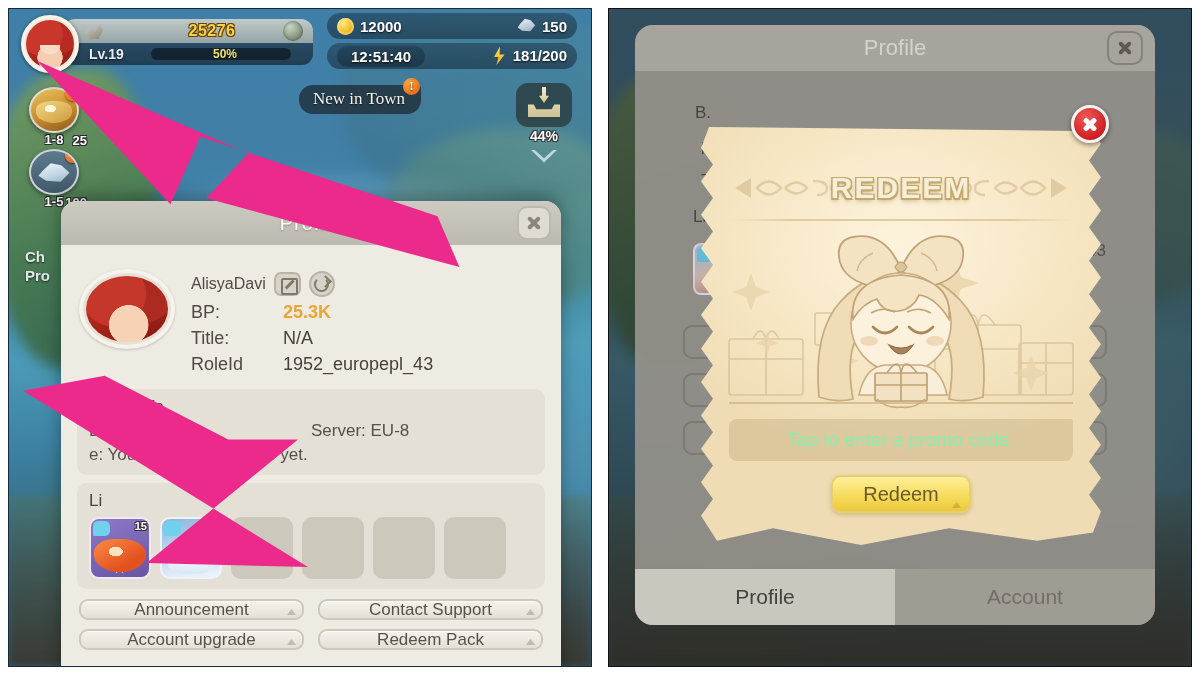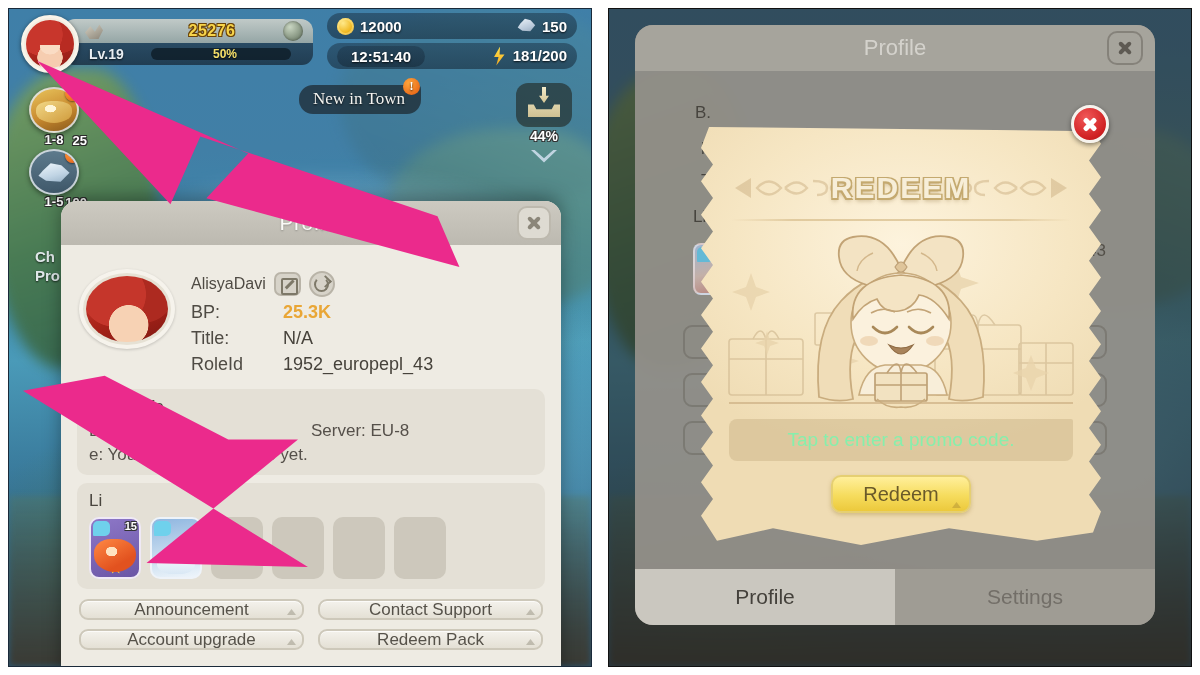--- a/index.html
+++ b/index.html
@@ -261,21 +261,21 @@
     text-shadow: -1px -1px 0 #333,1px -1px 0 #333,-1px 1px 0 #333,1px 1px 0 #333;
   }
   .dl-chev {
     margin: 6px auto 0; width: 26px; height: 16px;
     background: rgba(210,225,240,.85);
     clip-path: polygon(0 0, 14% 0, 50% 52%, 86% 0, 100% 0, 50% 78%);
   }
 
   
   .edge-labels {
-    position:absolute; left: 26px; top: 238px;
+    position:absolute; left: 16px; top: 238px;
     font-size: 15px; line-height: 19px; color: #e9eef2; font-weight:600;
     text-shadow: 0 1px 2px rgba(0,0,0,.75);
     opacity: .95;
   }
 
   
   .dialog {
     position: absolute;
     left: 52px; top: 192px; width: 500px; height: 480px;
     background: #ece9e0;
@@ -363,21 +363,21 @@
     margin: 4px 2px 0; padding: 8px 12px 10px;
   }
   .sec-title { font-size: 17px; color:#4a463f; margin-bottom: 4px; }
   .sec-row { display:flex; font-size: 17px; color:#55504a; margin-top: 4px; }
   .sec-row .half { width: 50%; }
   .sec-line { font-size: 17px; color:#55504a; margin-top: 4px; }
 
   .lineup-wrap { margin-top: 8px; }
   .lineup { display:flex; gap: 9px; margin-top: 6px; }
   .slot {
-    width: 52px; height: 62px; border-radius: 10px;
+    width: 62px; height: 62px; border-radius: 10px;
     background: #cdc8bc;
   }
   .slot.filled-a {
     background: linear-gradient(160deg,#8e78c8,#6a55a5);
     position:relative; overflow:hidden;
     border: 2px solid #efe9f6;
   }
   .slot.filled-a:after{
     content:""; position:absolute; left:6%; top:34%; width:88%; height:58%;
     border-radius: 40% 45% 50% 50%;
@@ -788,21 +788,21 @@
         <div class="r-btn" style="left:48px; top:396px; width:190px;"></div>
         <div class="r-btn" style="left:282px; top:300px; width:190px;"></div>
         <div class="r-btn" style="left:282px; top:348px; width:190px;"></div>
         <div class="r-btn" style="left:282px; top:396px; width:190px;"></div>
 
         <div class="r-tabs">
           <div class="r-tab active">
             <span>Profile</span>
           </div>
           <div class="r-tab inactive">
-            <span>Settings</span>
+            <span>Account</span>
           </div>
         </div>
       </div>
 
       <div class="scroll-wrap">
         <div class="scroll-paper"></div>
 
         <svg class="orn l" viewBox="0 0 120 30">
           <g fill="none" stroke="#cdb184" stroke-width="2.4">
             <path d="M6 15 L22 5 L22 25 Z" fill="#cdb184" stroke="none"></path>

